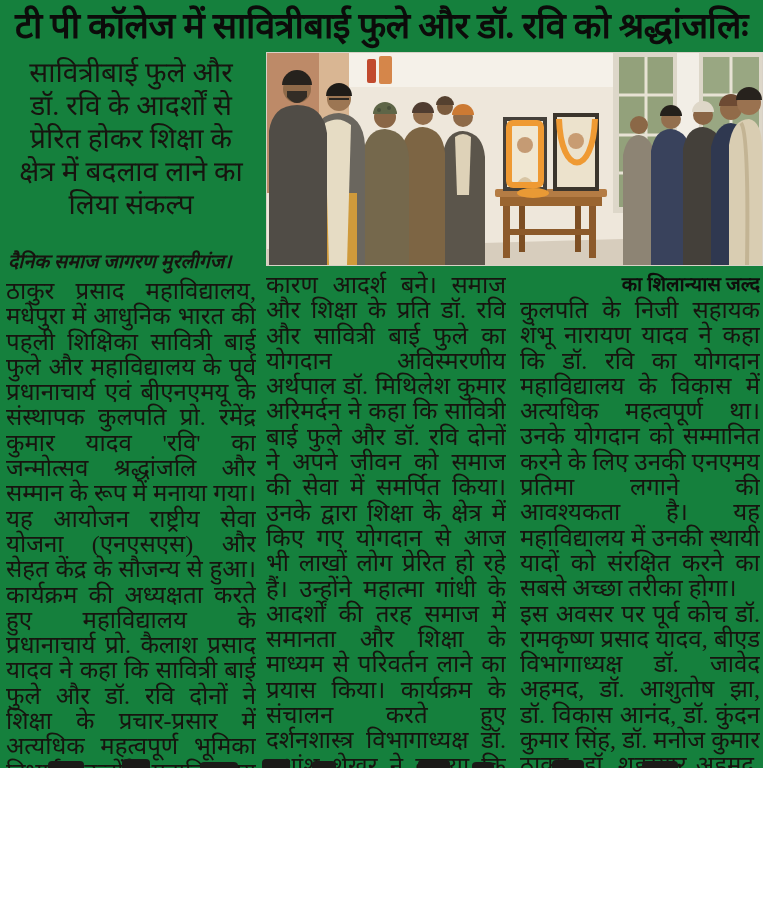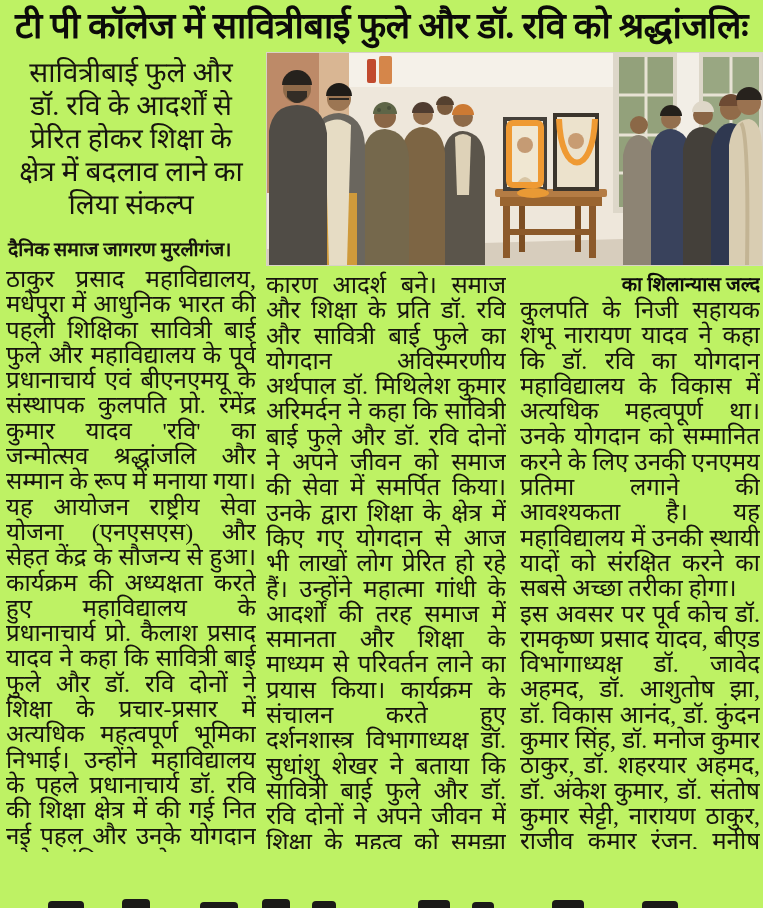--- a/index.html
+++ b/index.html
@@ -1,26 +1,26 @@
 <!DOCTYPE html>
 <html><head>
 <meta charset="utf-8">
 <style>
   html,body { margin:0; padding:0; background:#ffffff; }
   .page {
-    position:relative; width:763px; height:908px; overflow:hidden;
-    background:#bef264; color:#17140f;
+    position:relative; width:763px; height:768px; overflow:hidden;
+    background:#15803d; color:#17140f;
     font-family:"Liberation Serif","DejaVu Serif",serif;
   }
   .headline { text-align:center; font-weight:700; padding-top:4px; }
   .headline .h1line { font-size:36px; line-height:44px; letter-spacing:-0.5px; color:#0c0b0a; white-space:nowrap; }
   .content { display:flex; gap:10px; padding:4px 6px 0 6px; }
   .col1 { width:250px; flex:none; overflow:hidden; height:800px; }
   .lede { font-size:28px; line-height:33px; text-align:center; padding:4px 6px 0 6px; font-weight:500; }
-  .byline { font-weight:700; font-size:19.5px; margin-top:14px; padding-left:2px; }
+  .byline { font-weight:700; font-size:19.5px; margin-top:26px; padding-left:2px;font-style:italic; }
   .body { font-size:24px; line-height:25.3px; text-align:justify; margin:5px 0 0 0; text-justify:inter-word; }
   .right-wrap { width:497px; flex:none; display:flex; flex-direction:column; }
   .photo { width:495px; height:212px; border:1px solid #d8d2c7; background:#eee7db; }
   .photo svg { display:block; }
   .cols23 { display:flex; gap:14px; margin-top:5px; }
   .colx { width:240px; flex:none; overflow:hidden; height:578px; }
   .subhead { font-weight:700; font-size:20px; line-height:27px; text-align:right; margin-top:2px; color:#0e0d0b; }
   .cutoff { position:absolute; left:0; bottom:0; width:763px; height:14px; overflow:hidden; }
   .blob { position:absolute; bottom:-7px; background:#1b1a18; border-radius:4px; }
 </style>

